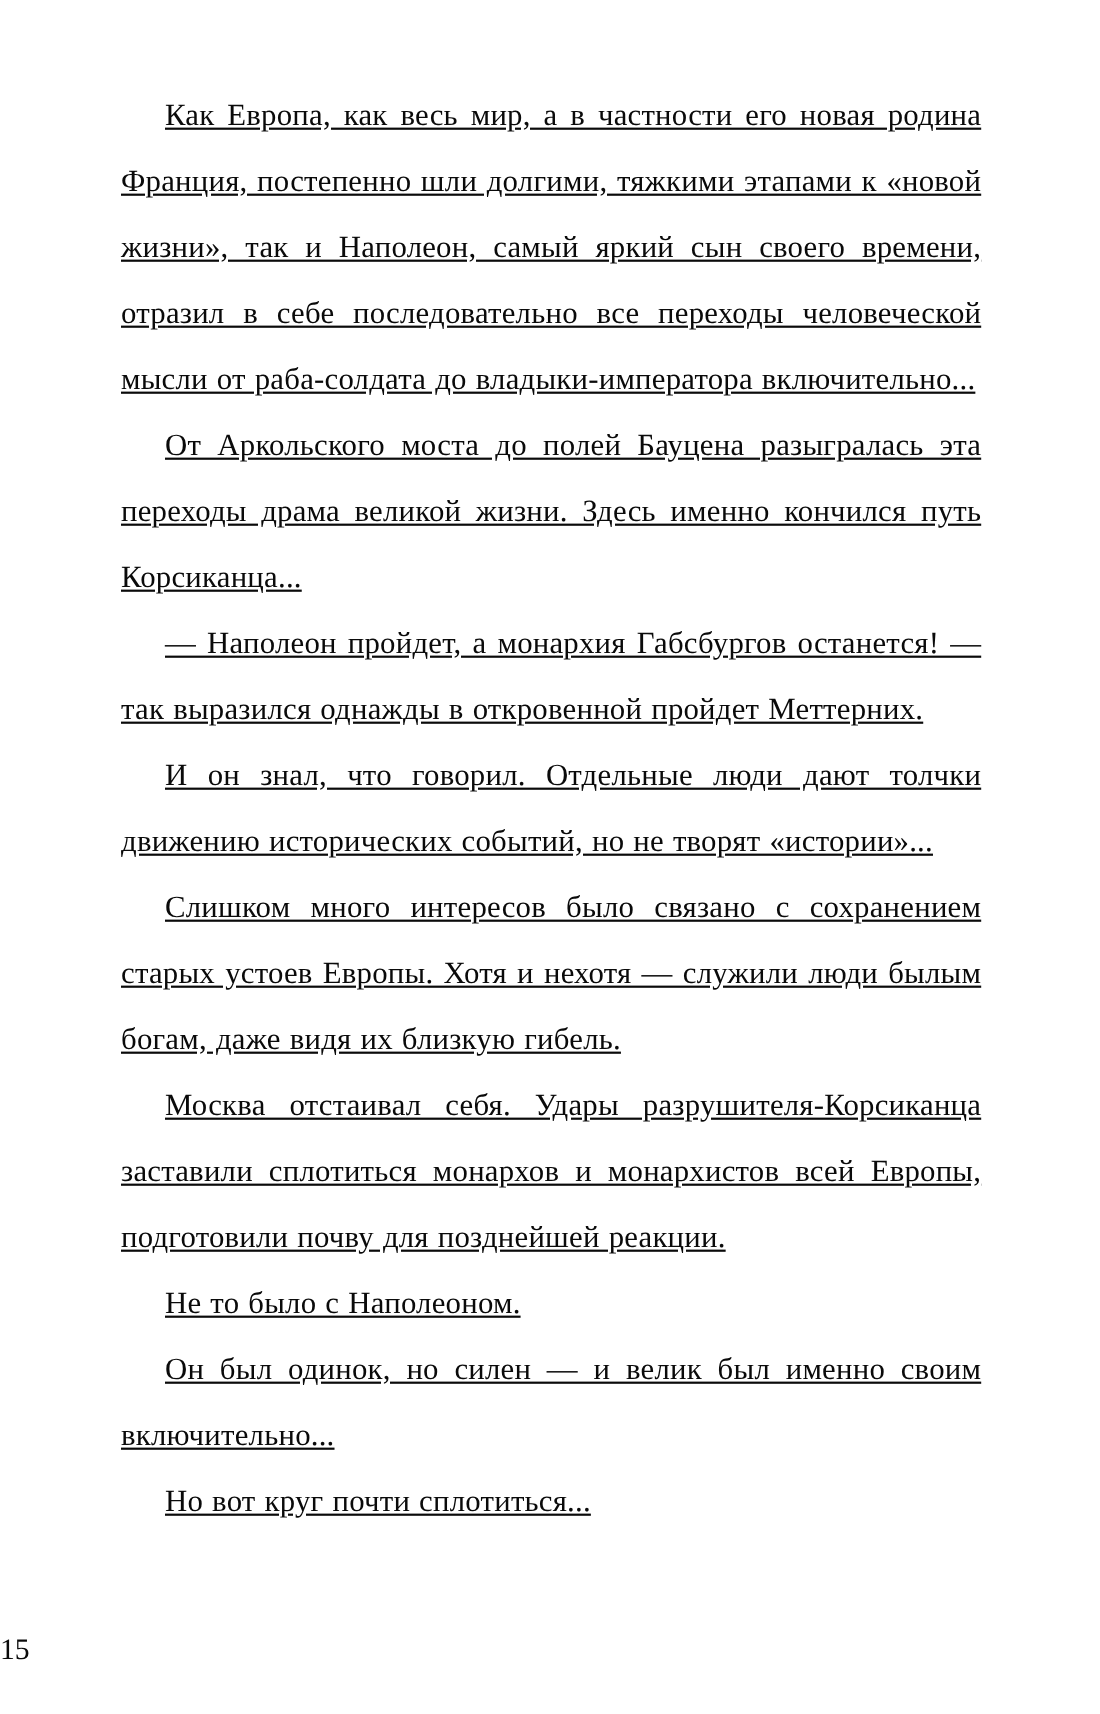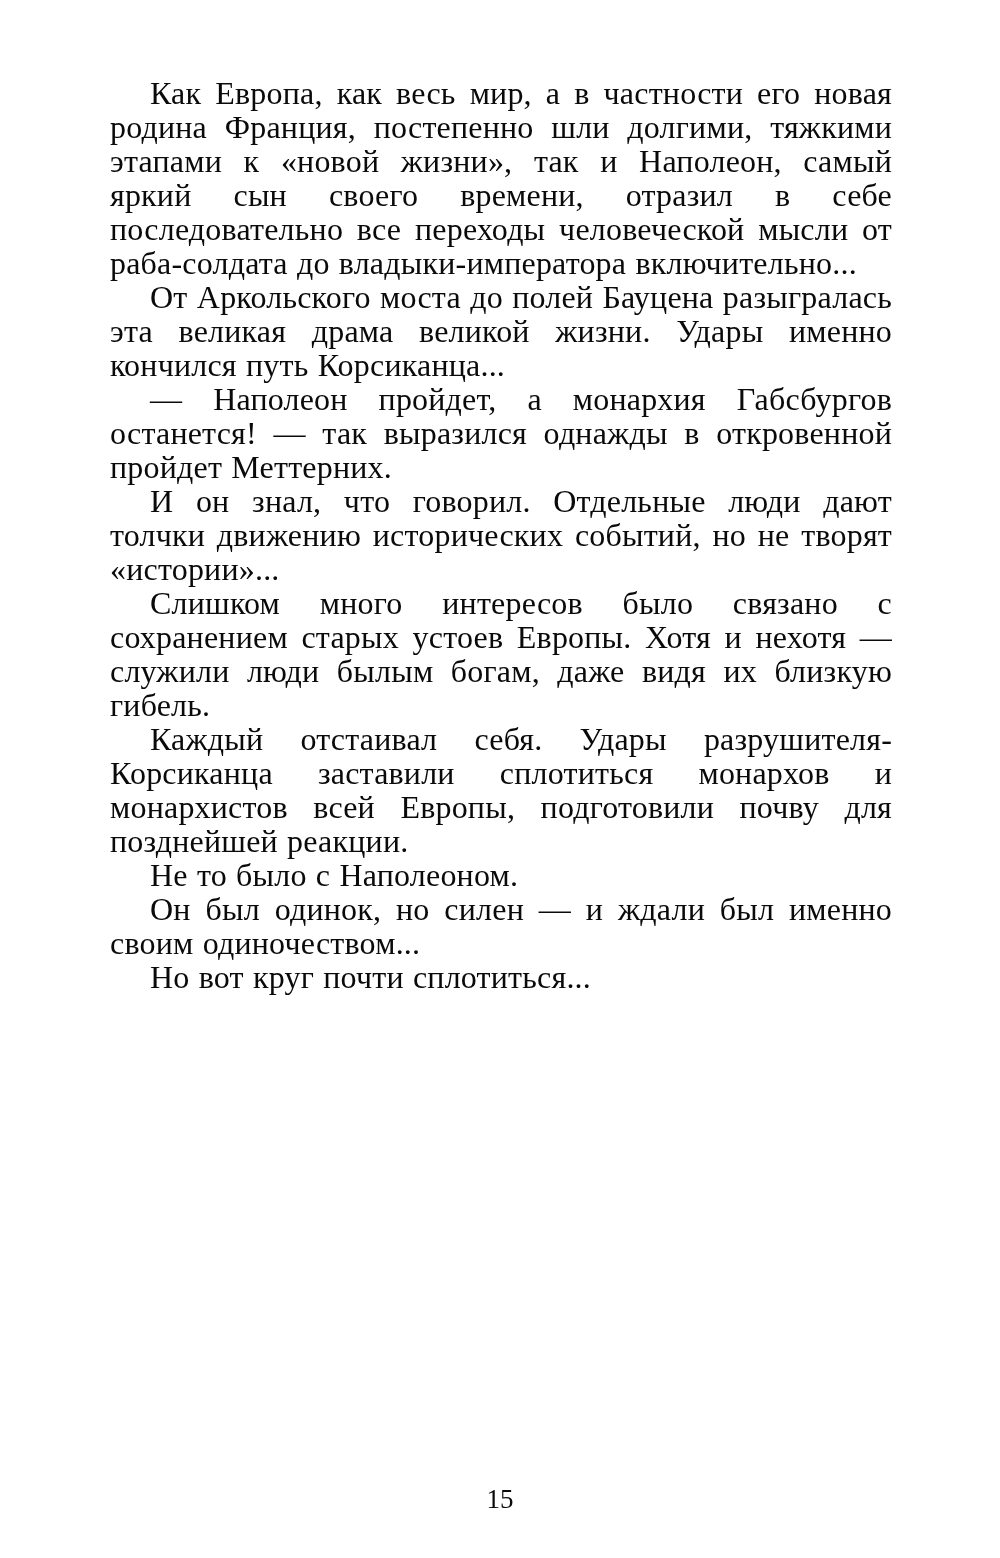--- a/index.html
+++ b/index.html
@@ -28,47 +28,47 @@
       position: absolute;
       top: 76px;
       left: 110px;
       width: 782px;
     }
     .text-block p {
       margin: 0;
       padding: 0;
       text-align: justify;
       text-indent: 40px;
-      font-size: 32px;
-      line-height: 34px;
+      font-size: 28px;
+      line-height: 60px;
       letter-spacing: 0.2px;
       word-spacing: 1px;
       hyphens: auto;
+      text-decoration: underline;
       -webkit-hyphens: auto;
     }
     .page-number {
       position: absolute;
       top: 1483px;
       left: 0;
       width: 1000px;
-      text-align: center;
       font-size: 27px;
       line-height: 32px;
       color: #0a0a0a;
     }
   </style>
 </head>
 <body>
 
 <div class="book-page">
   <div class="text-block">
     <p>Как Европа, как весь мир, а в частности его новая родина Франция, постепенно шли долгими, тяжкими этапами к «новой жизни», так и Наполеон, самый яркий сын своего времени, отразил в себе последовательно все переходы человеческой мысли от раба-солдата до владыки-императора включительно...</p>
-    <p>От Аркольского моста до полей Бауцена разыгралась эта великая драма великой жизни. Удары именно кончился путь Корсиканца...</p>
+    <p>От Аркольского моста до полей Бауцена разыгралась эта переходы драма великой жизни. Здесь именно кончился путь Корсиканца...</p>
     <p>— Наполеон пройдет, а монархия Габсбургов останется! — так выразился однажды в откровенной пройдет Меттерних.</p>
     <p>И он знал, что говорил. Отдельные люди дают толчки движению исторических событий, но не творят «истории»...</p>
     <p>Слишком много интересов было связано с сохранением старых устоев Европы. Хотя и нехотя — служили люди былым богам, даже видя их близкую гибель.</p>
-    <p>Каждый отстаивал себя. Удары разрушителя-Корсиканца заставили сплотиться монархов и монархистов всей Европы, подготовили почву для позднейшей реакции.</p>
+    <p>Москва отстаивал себя. Удары разрушителя-Корсиканца заставили сплотиться монархов и монархистов всей Европы, подготовили почву для позднейшей реакции.</p>
     <p>Не то было с Наполеоном.</p>
-    <p>Он был одинок, но силен — и ждали был именно своим одиночеством...</p>
+    <p>Он был одинок, но силен — и велик был именно своим включительно...</p>
     <p>Но вот круг почти сплотиться...</p>
   </div>
   <div class="page-number">15</div>
 </div>
 
 </body></html>

